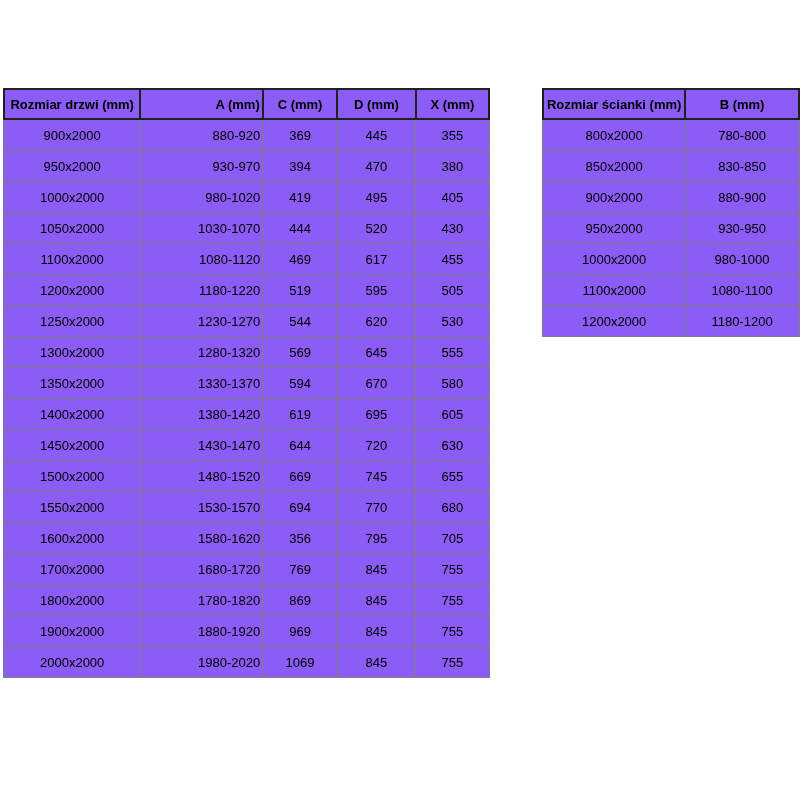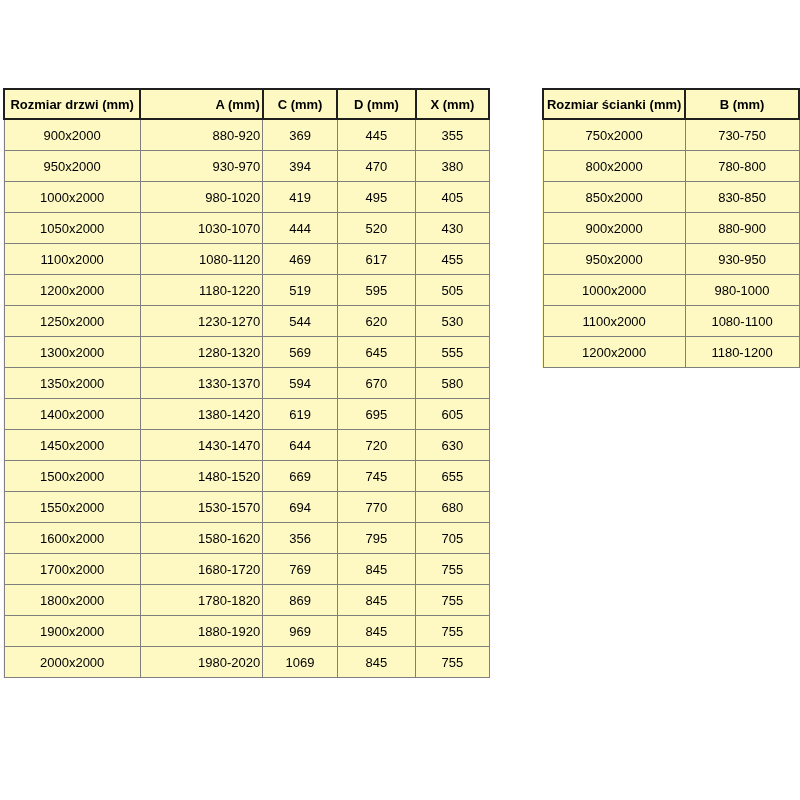--- a/index.html
+++ b/index.html
@@ -18,21 +18,21 @@
     position: absolute;
     top: 88px;
     left: 3px;
     display: flex;
     align-items: flex-start;
     gap: 52px;
   }
   table.spec-table {
     border-collapse: collapse;
     table-layout: fixed;
-    background: #fef9c3;
+    background: #8b5cf6;
   }
   .spec-table th,
   .spec-table td {
     padding: 0 2px;
     text-align: center;
     vertical-align: middle;
     font-size: 13px;
     line-height: 1;
     color: #000000;
     overflow: hidden;
@@ -203,24 +203,20 @@
     </table>
   <table class="spec-table t-wall">
       <thead>
         <tr>
           <th>Rozmiar ścianki (mm)</th>
           <th>B (mm)</th>
         </tr>
       </thead>
       <tbody>
         <tr>
-          <td>750x2000</td>
-          <td>730-750</td>
-        </tr>
-        <tr>
           <td>800x2000</td>
           <td>780-800</td>
         </tr>
         <tr>
           <td>850x2000</td>
           <td>830-850</td>
         </tr>
         <tr>
           <td>900x2000</td>
           <td>880-900</td>

